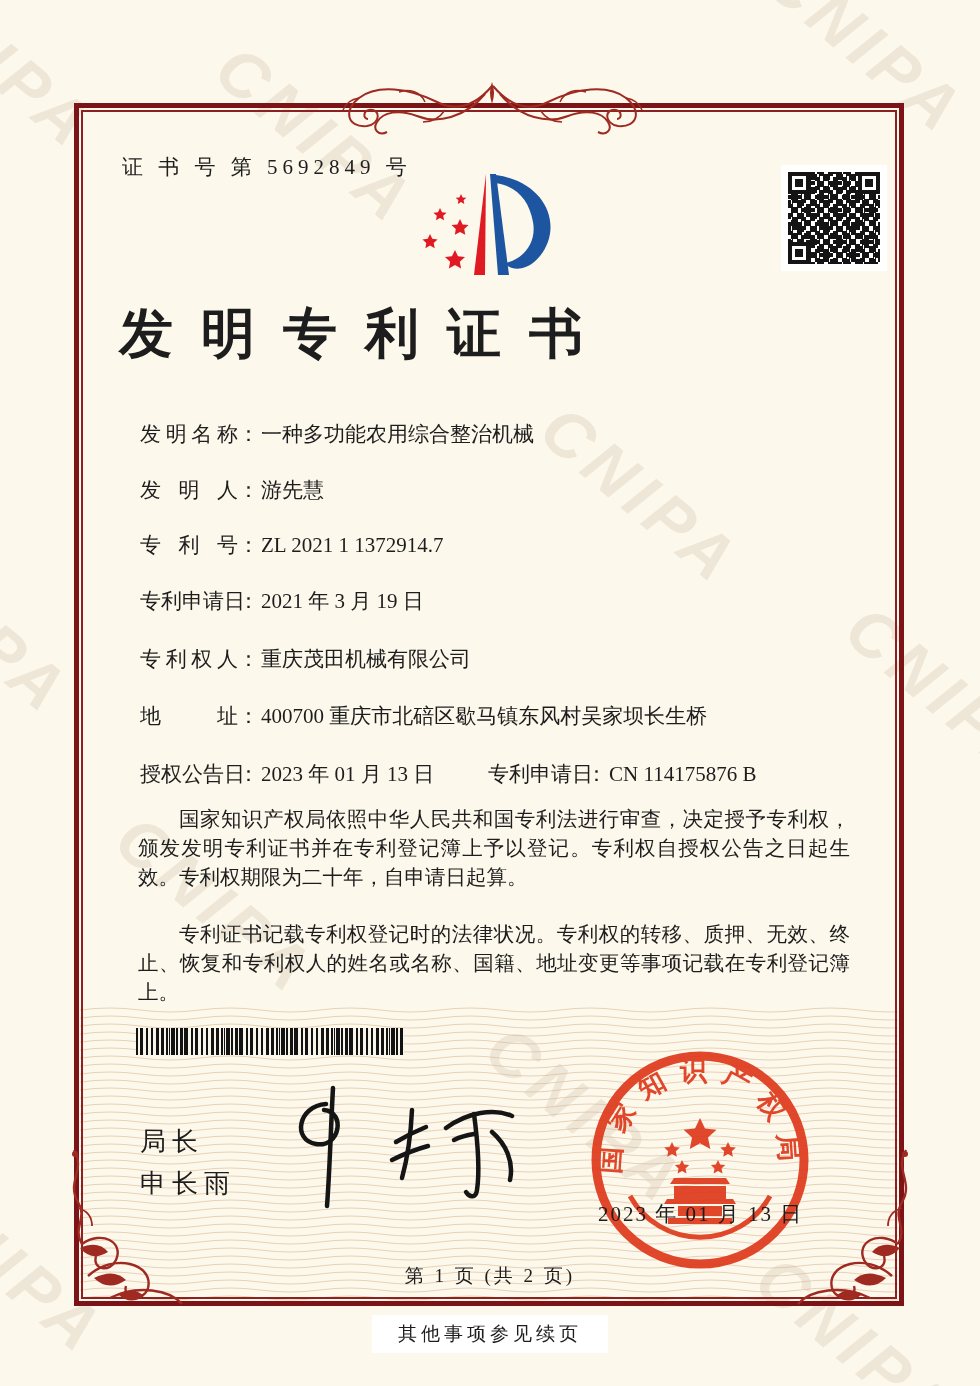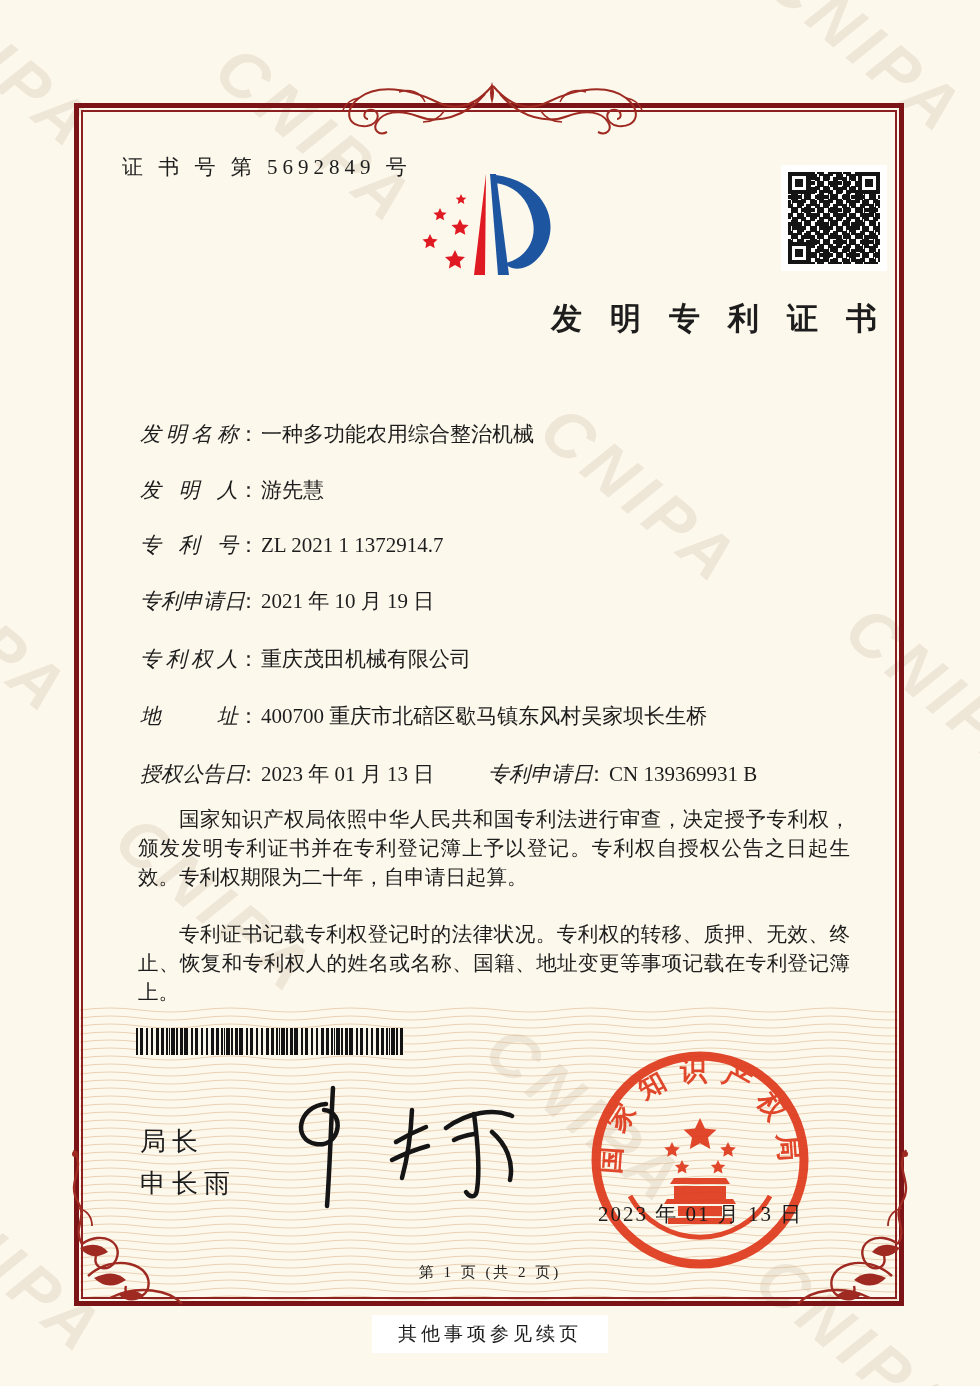--- a/index.html
+++ b/index.html
@@ -20,39 +20,39 @@
   
   .cert-no{left:122px;top:153px;font-size:21px;letter-spacing:5px;z-index:4;}
   .logo{left:418px;top:162px;z-index:4;}
   .qr{left:788px;top:172px;width:92px;height:92px;background:
         repeating-conic-gradient(#141414 0 25%,transparent 0 50%) 0 0/9px 9px,
         repeating-conic-gradient(#141414 0 25%,#fff 0 50%) 3px 2px/13px 13px;
       outline:7px solid #fff;z-index:4;}
   .qr .finder{position:absolute;width:22px;height:22px;border:4px solid #141414;background:#fff;box-sizing:border-box;}
   .qr .finder::after{content:"";position:absolute;inset:3px;background:#141414;}
   .qr .f1{left:0;top:0}.qr .f2{right:0;top:0}.qr .f3{left:0;bottom:0}
-  .title{left:75px;top:298px;width:830px;text-align:right;font-size:31px;font-weight:bold;
-         letter-spacing:28px;padding-left:28px;box-sizing:border-box;z-index:4;}
+  .title{left:75px;top:298px;width:830px;text-align:left;font-size:54px;font-weight:bold;
+         letter-spacing:28px;padding-left:44px;box-sizing:border-box;z-index:4;}
   
   .frow{left:140px;font-size:21px;z-index:4;white-space:nowrap;}
-  .flabel{display:inline-block;width:98px;text-align:justify;text-align-last:justify;vertical-align:bottom;font-style:italic;}
+  .flabel{display:inline-block;width:98px;text-align:justify;text-align-last:justify;vertical-align:bottom;}
   .fvalue{margin-left:2px;}
   .grant2{position:absolute;left:348px;top:0;white-space:nowrap;}
   
   .para{left:138px;width:712px;font-size:20.5px;line-height:29px;text-align:justify;
         text-indent:2em;z-index:4;}
   
   .barcode{left:136px;top:1028px;width:268px;height:27px;z-index:4;background:
      repeating-linear-gradient(90deg,#121212 0 2px,transparent 2px 5px),
      repeating-linear-gradient(90deg,#121212 0 1px,#f7f4ea 1px 4px,#121212 4px 6px,#f7f4ea 6px 11px);}
   .director{left:140px;font-size:26px;letter-spacing:6px;z-index:4;}
   .sig{left:278px;top:1082px;z-index:5;}
   .seal{left:586px;top:1046px;z-index:5;}
   .seal-date{left:598px;top:1200px;font-size:21px;letter-spacing:2px;color:#1c1c1c;z-index:6;white-space:nowrap;}
-  .page-info{left:75px;top:1263px;width:830px;text-align:center;font-size:15px;letter-spacing:3px;z-index:4;}
+  .page-info{left:75px;top:1263px;width:830px;text-align:center;font-size:19px;letter-spacing:3px;z-index:4;}
   .footer-note{left:50%;top:1315px;transform:translateX(-50%);background:#ffffff;
                padding:6px 26px;font-size:19px;letter-spacing:4px;z-index:4;white-space:nowrap;font-family:Liberation Serif, serif;}
 </style>
 </head>
 <body>
 
 <div class="wm" style="left:-70px;top:-45px">CNIPA</div>
 <div class="wm" style="left:250px;top:30px">CNIPA</div>
 <div class="wm" style="left:800px;top:-60px">CNIPA</div>
 <div class="wm" style="left:-95px;top:520px">CNIPA</div>
@@ -147,32 +147,32 @@
 <div class="abs frow" style="top:420px">
   <span class="flabel">发明名称</span><span>：</span><span class="fvalue">一种多功能农用综合整治机械</span>
 </div>
 <div class="abs frow" style="top:476px">
   <span class="flabel">发明人</span><span>：</span><span class="fvalue">游先慧</span>
 </div>
 <div class="abs frow" style="top:531px">
   <span class="flabel">专利号</span><span>：</span><span class="fvalue">ZL 2021 1 1372914.7</span>
 </div>
 <div class="abs frow" style="top:587px">
-  <span class="flabel">专利申请日</span><span>：</span><span class="fvalue">2021 年 10 月 19 日</span>
+  <span class="flabel">专利申请日</span><span>：</span><span class="fvalue">2021 年 3 月 19 日</span>
 </div>
 <div class="abs frow" style="top:645px">
   <span class="flabel">专利权人</span><span>：</span><span class="fvalue">重庆茂田机械有限公司</span>
 </div>
 <div class="abs frow" style="top:702px">
   <span class="flabel">地址</span><span>：</span><span class="fvalue">400700 重庆市北碚区歇马镇东风村吴家坝长生桥</span>
 </div>
 <div class="abs frow" style="top:760px">
   <span class="flabel">授权公告日</span><span>：</span><span class="fvalue">2023 年 01 月 13 日</span>
   <span class="grant2">
-    <span class="flabel">专利申请日</span><span>：</span><span class="fvalue">CN 139369931 B</span>
+    <span class="flabel">专利申请日</span><span>：</span><span class="fvalue">CN 114175876 B</span>
   </span>
 </div>
 
 <div class="abs para" style="top:805px">国家知识产权局依照中华人民共和国专利法进行审查，决定授予专利权，颁发发明专利证书并在专利登记簿上予以登记。专利权自授权公告之日起生效。专利权期限为二十年，自申请日起算。</div>
 <div class="abs para" style="top:920px">专利证书记载专利权登记时的法律状况。专利权的转移、质押、无效、终止、恢复和专利权人的姓名或名称、国籍、地址变更等事项记载在专利登记簿上。</div>
 
 <div class="abs barcode"></div>
 
 <div class="abs director" style="top:1124px">局长</div>
 <div class="abs director" style="top:1166px">申长雨</div>

